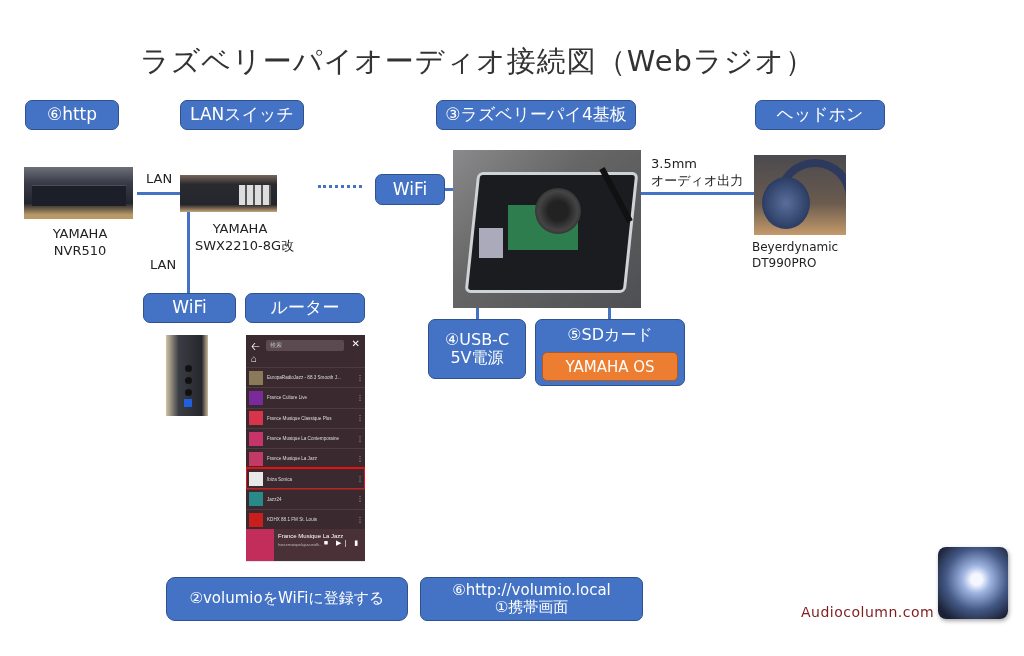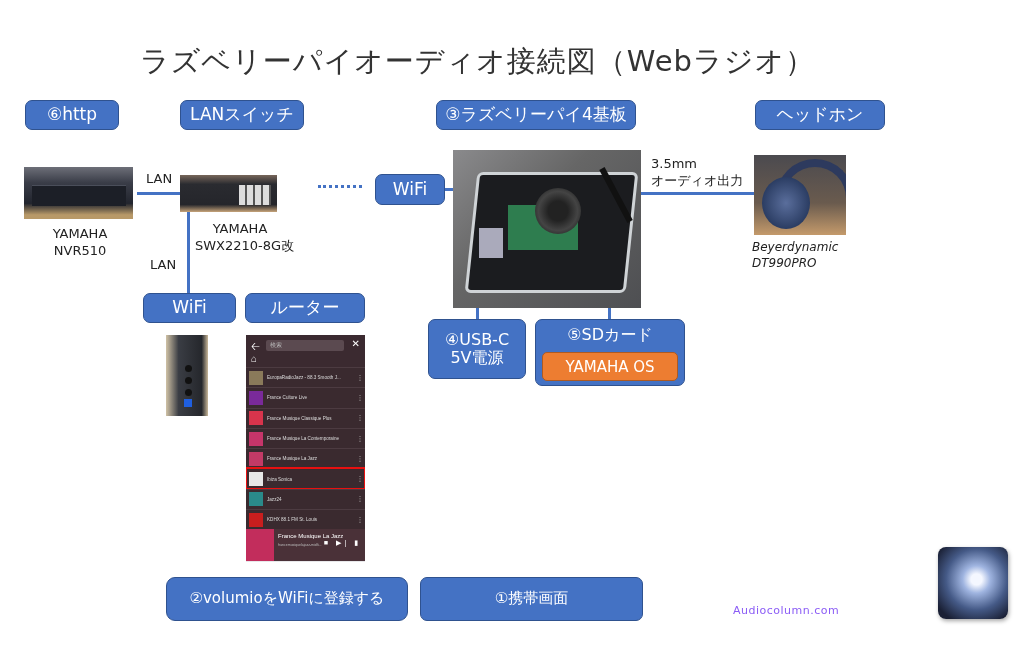--- a/index.html
+++ b/index.html
@@ -47,21 +47,21 @@
   .phone .dots { color:#ccc; font-size:7px; width:10px; text-align:center; }
   .phone .row.hl { outline:2.5px solid #e81010; outline-offset:-1px; }
   .phone .player { height:32px; background:linear-gradient(90deg,#c22d5c 0 28px,#4a3138 28px); position:relative; }
   .phone .player .pt { position:absolute; left:32px; top:4px; color:#fff; font-size:6px; }
   .phone .player .ps { position:absolute; left:32px; top:14px; color:#bbb; font-size:3.5px; }
   .phone .player .ctrl { position:absolute; right:4px; top:10px; color:#fff; font-size:7px; letter-spacing:3px; }
   .phone .bar { height:23px; background:#e8e8ea; display:flex; justify-content:space-around; align-items:center; color:#4a7adb; font-size:9px; }
   .logo { position:absolute; left:938px; top:547px; width:70px; height:72px; border-radius:8px;
           background:radial-gradient(circle at 55% 45%,#f4f7ff 0 10%,#9fb4e0 25%,#455a87 55%,#1a2035 85%);
           box-shadow:1px 2px 4px rgba(0,0,0,0.35); }
-  .site { position:absolute; left:733px; top:604px; font-size:11px; color:#8b5cf6; letter-spacing:0.5px; }
+  .site { position:absolute; left:801px; top:604px; font-size:14px; color:#7f1d1d; letter-spacing:0.5px; }
   .dotted { position:absolute; left:318px; top:185px; width:44px; height:0; border-top:3px dotted #4472c4; }
 </style>
 </head>
 <body>
 
 <div class="title abs">ラズベリーパイオーディオ接続図（Webラジオ）</div>
 
 <div class="box big" style="left:25px;top:100px;width:94px;height:30px;">⑥http</div>
 <div class="box big" style="left:180px;top:100px;width:124px;height:30px;">LANスイッチ</div>
 <div class="box big" style="left:436px;top:100px;width:200px;height:30px;">③ラズベリーパイ4基板</div>
@@ -104,21 +104,21 @@
 <div class="line" style="left:641px;top:192px;width:113px;height:3px;"></div>
 <div class="label" style="left:651px;top:156px;text-align:left;">
   <div>3.5mm</div>
   <div>オーディオ出力</div>
 </div>
 
 <div class="photo hp">
     <div class="band"></div>
     <div class="cup"></div>
   </div>
-<div class="label" style="left:752px;top:240px;text-align:left;font-size:12px;font-style:italic;">
+<div class="label" style="left:752px;top:240px;text-align:left;font-size:12px;">
   <div>Beyerdynamic</div>
   <div>DT990PRO</div>
 </div>
 
 <div class="box big" style="left:143px;top:293px;width:93px;height:30px;">WiFi</div>
 <div class="box big" style="left:245px;top:293px;width:120px;height:30px;">ルーター</div>
 
 <div class="photo volumio-dev">
   <div class="p" style="top:30px"></div>
     <div class="p" style="top:42px"></div>
@@ -196,17 +196,18 @@
   <div>④USB-C</div>
   <div>5V電源</div>
 </div>
 <div class="box" style="left:535px;top:319px;width:150px;height:67px;align-items:flex-start;padding-top:6px;font-size:16px;">
   <span>⑤SDカード</span>
 </div>
 <div class="orange" style="left:542px;top:352px;width:136px;height:29px;">YAMAHA OS</div>
 
 <div class="box" style="left:166px;top:577px;width:242px;height:44px;font-size:15px;border-radius:9px;">②volumioをWiFiに登録する</div>
 <div class="box" style="left:420px;top:577px;width:223px;height:44px;font-size:15px;flex-direction:column;">
+  <div>⑥http://volumio.local</div>
   <div>①携帯画面</div>
 </div>
 
 <div class="site">Audiocolumn.com</div>
 <div class="logo"></div>
 
 </body></html>

